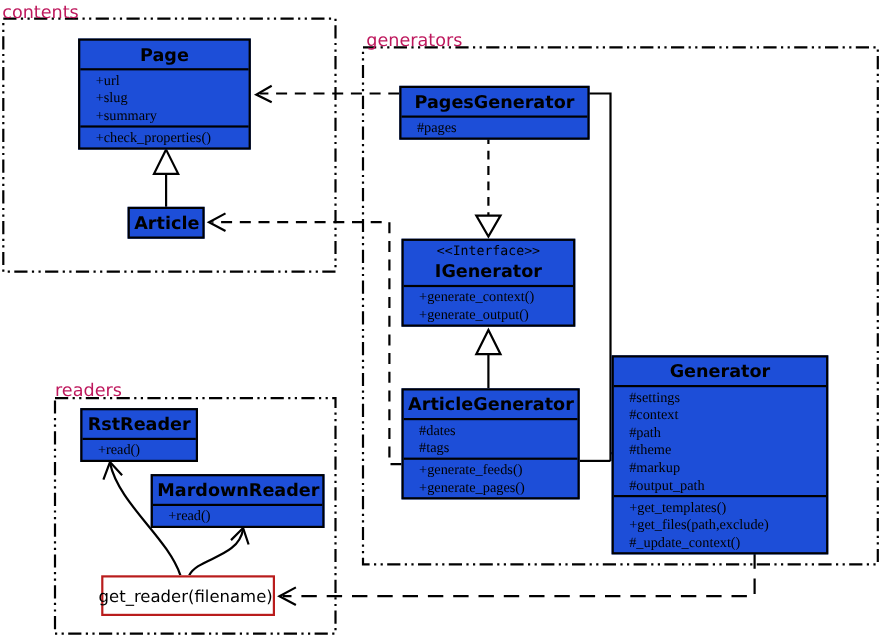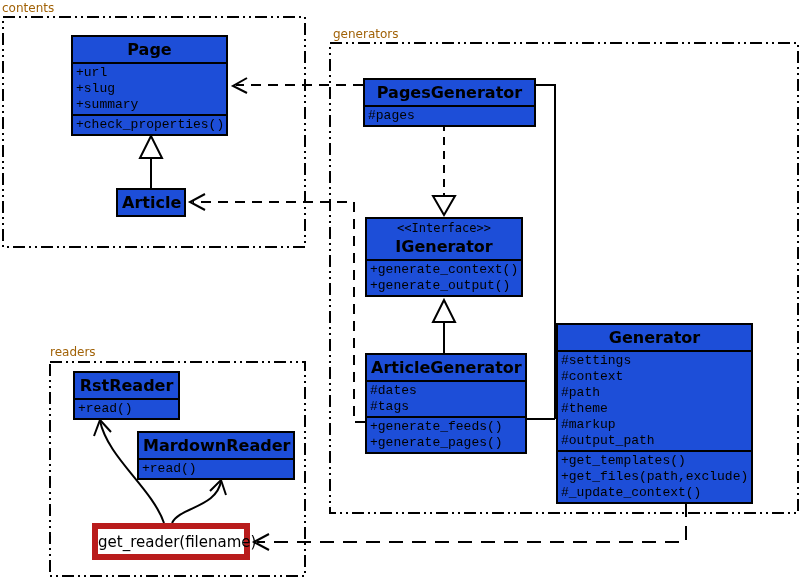--- a/index.html
+++ b/index.html
@@ -1,28 +1,28 @@
 <!DOCTYPE html>
 <html><head>
 <meta charset="utf-8">
 <style>
   html,body{margin:0;padding:0;background:#ffffff;}
   #stage{position:relative;width:803px;height:579px;background:#fff;overflow:hidden;
          font-family:"DejaVu Sans",sans-serif;color:#000;}
   #wires{position:absolute;left:0;top:0;z-index:1;}
-  .pkg-label{position:absolute;z-index:3;font-size:12px;color:#a16207;background:transparent;}
+  .pkg-label{position:absolute;z-index:3;font-size:16px;color:#be185d;background:transparent;}
   .cls{position:absolute;background:#1d4ed8;border:2px solid #000;box-sizing:border-box;z-index:2;}
   .cls .title{font-weight:bold;font-size:16px;line-height:21px;text-align:center;padding:2px 4px;
               font-family:"DejaVu Sans",sans-serif;}
   .cls .stereotype{display:block;font-family:"DejaVu Sans Mono",monospace;font-weight:normal;
               font-size:12px;line-height:15px;}
-  .cls .sec{border-top:2px solid #000;font-family:Liberation Mono, monospace;
-            font-size:13px;line-height:16px;padding:1px 3px;}
-  .opbox{position:absolute;background:#fff;border:6px solid #b91c1c;box-sizing:border-box;z-index:2;
-         display:flex;align-items:center;justify-content:flex-start;font-size:15px;}
+  .cls .sec{border-top:2px solid #000;font-family:Liberation Serif, serif;
+            font-size:13px;line-height:16px;padding:1px 14px;}
+  .opbox{position:absolute;background:#fff;border:2px solid #b91c1c;box-sizing:border-box;z-index:2;
+         display:flex;align-items:center;justify-content:flex-end;font-size:15px;}
 </style>
 </head>
 <body>
 
 <div id="stage">
 
   <svg id="wires" width="803" height="579" viewBox="0 0 803 579">
 
     <g stroke="#000" stroke-width="2" fill="none" stroke-dasharray="12,4,2,4,2,4">
       <rect x="3" y="17" width="302" height="230"></rect>

